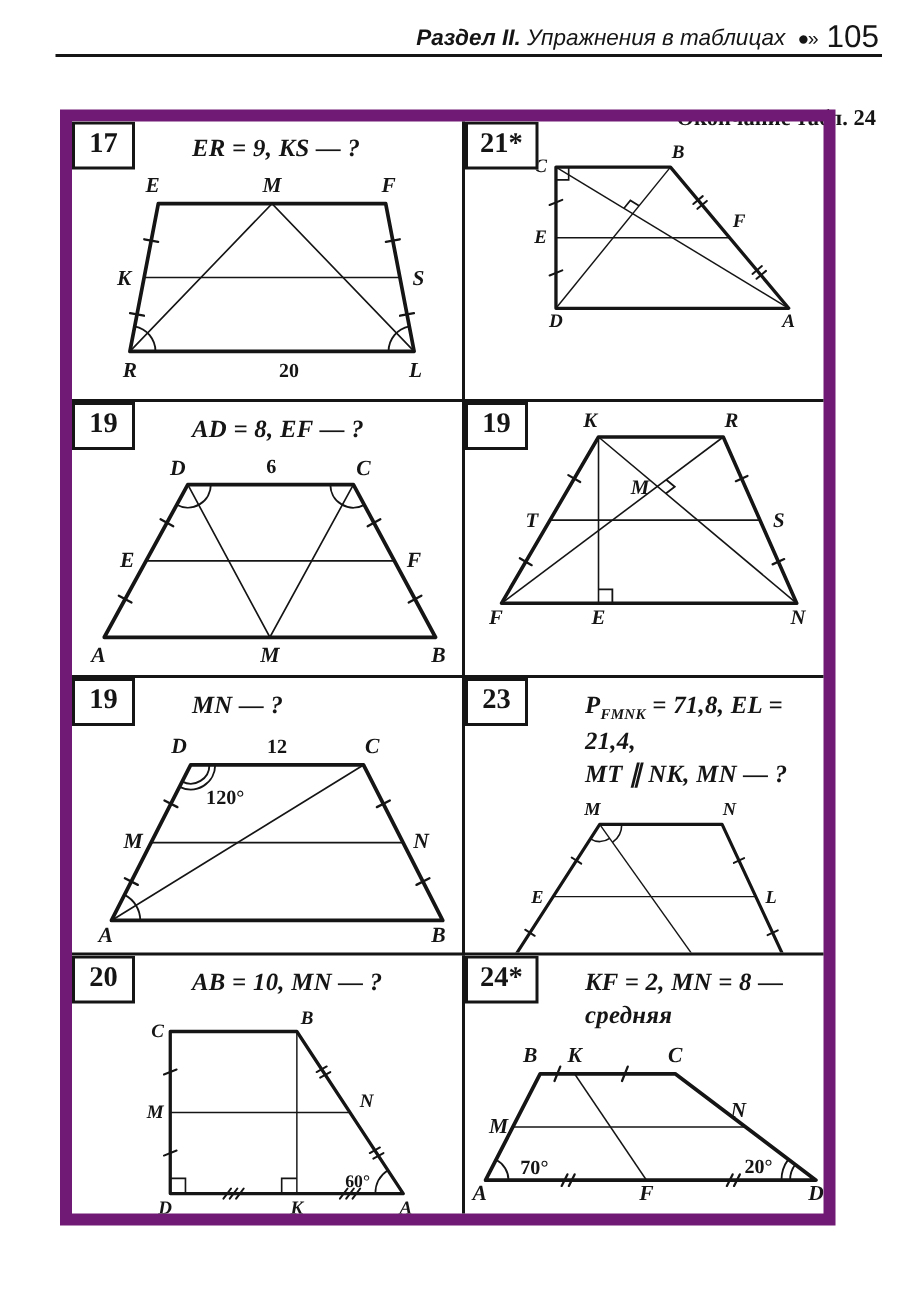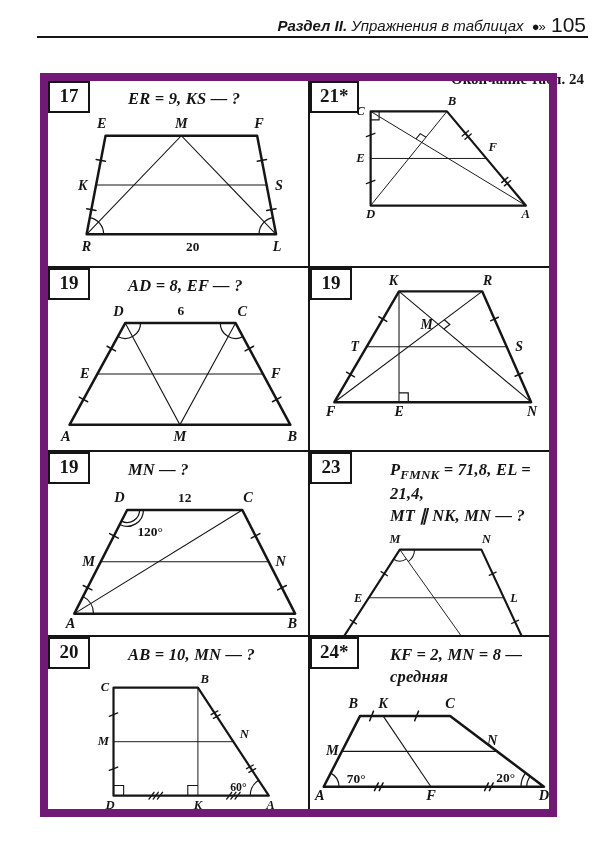--- a/index.html
+++ b/index.html
@@ -21,21 +21,21 @@
   .cell { position:relative; overflow:hidden; }
   .cell.colL { border-right:2px solid #151515; }
   .cell.rA, .cell.rB, .cell.rC { border-bottom:2px solid #151515; }
 
   .numbox { position:absolute; top:0; left:0; border:2px solid #151515; background:#fff;
             font-weight:bold; font-size:19px; padding:2px 8px 3px 8px; min-width:42px;
             text-align:center; line-height:1.2; }
   .ptext { padding:7px 4px 0 64px; font-weight:bold; font-style:italic; font-size:16.5px;
            line-height:1.32; letter-spacing:0.2px; }
   .ptext .pline { display:block;margin-left:16px; }
-  .ptext sub { font-size:13px; font-style:italic; }
+  .ptext sub { font-size:10px; font-style:italic; }
 
   svg.fig { display:block; margin:3px auto 0 auto; }
   .th { fill:none; stroke:#151515; stroke-width:2.6; stroke-linejoin:round; }
   .tn { fill:none; stroke:#151515; stroke-width:1.15; }
   .tk { fill:none; stroke:#151515; stroke-width:1.6; stroke-linecap:round; }
   .arc { fill:none; stroke:#151515; stroke-width:1.3; }
   text.v { font-family:"Liberation Serif",serif; font-style:italic; font-weight:bold;
            font-size:15px; fill:#151515; text-anchor:middle; }
   text.n { font-family:"Liberation Serif",serif; font-weight:bold; font-size:14px;
            fill:#151515; text-anchor:middle; }

